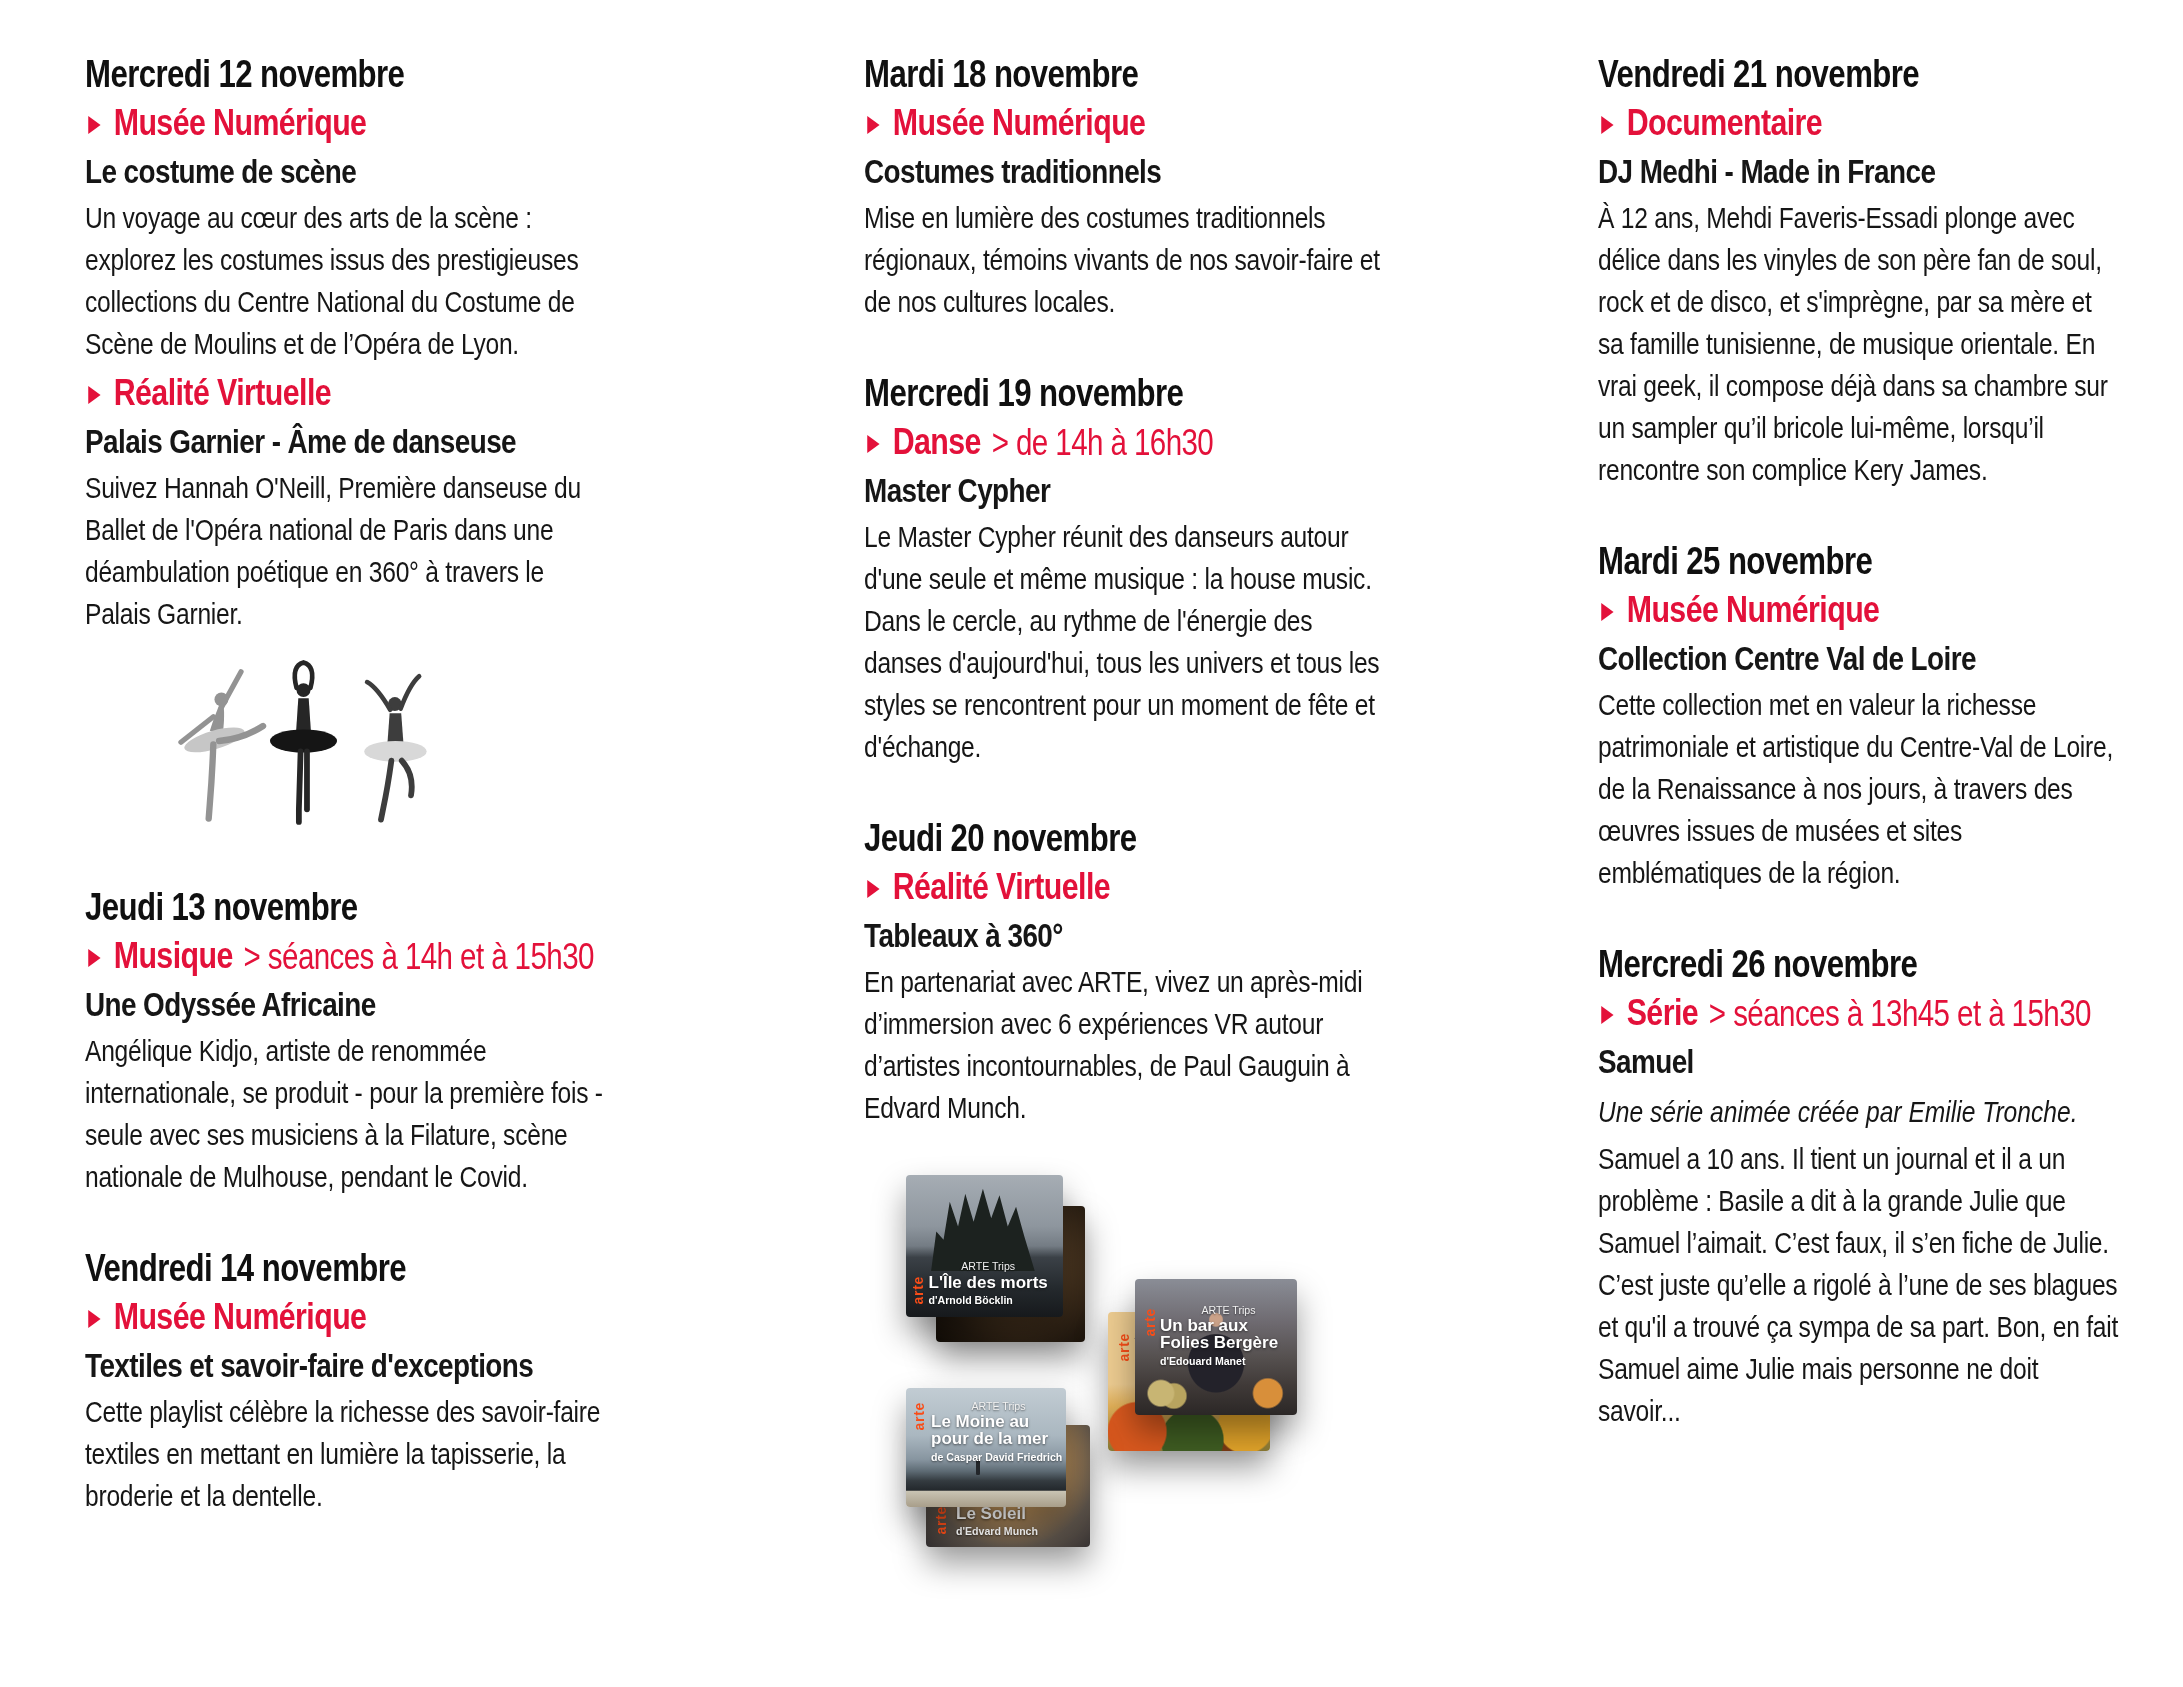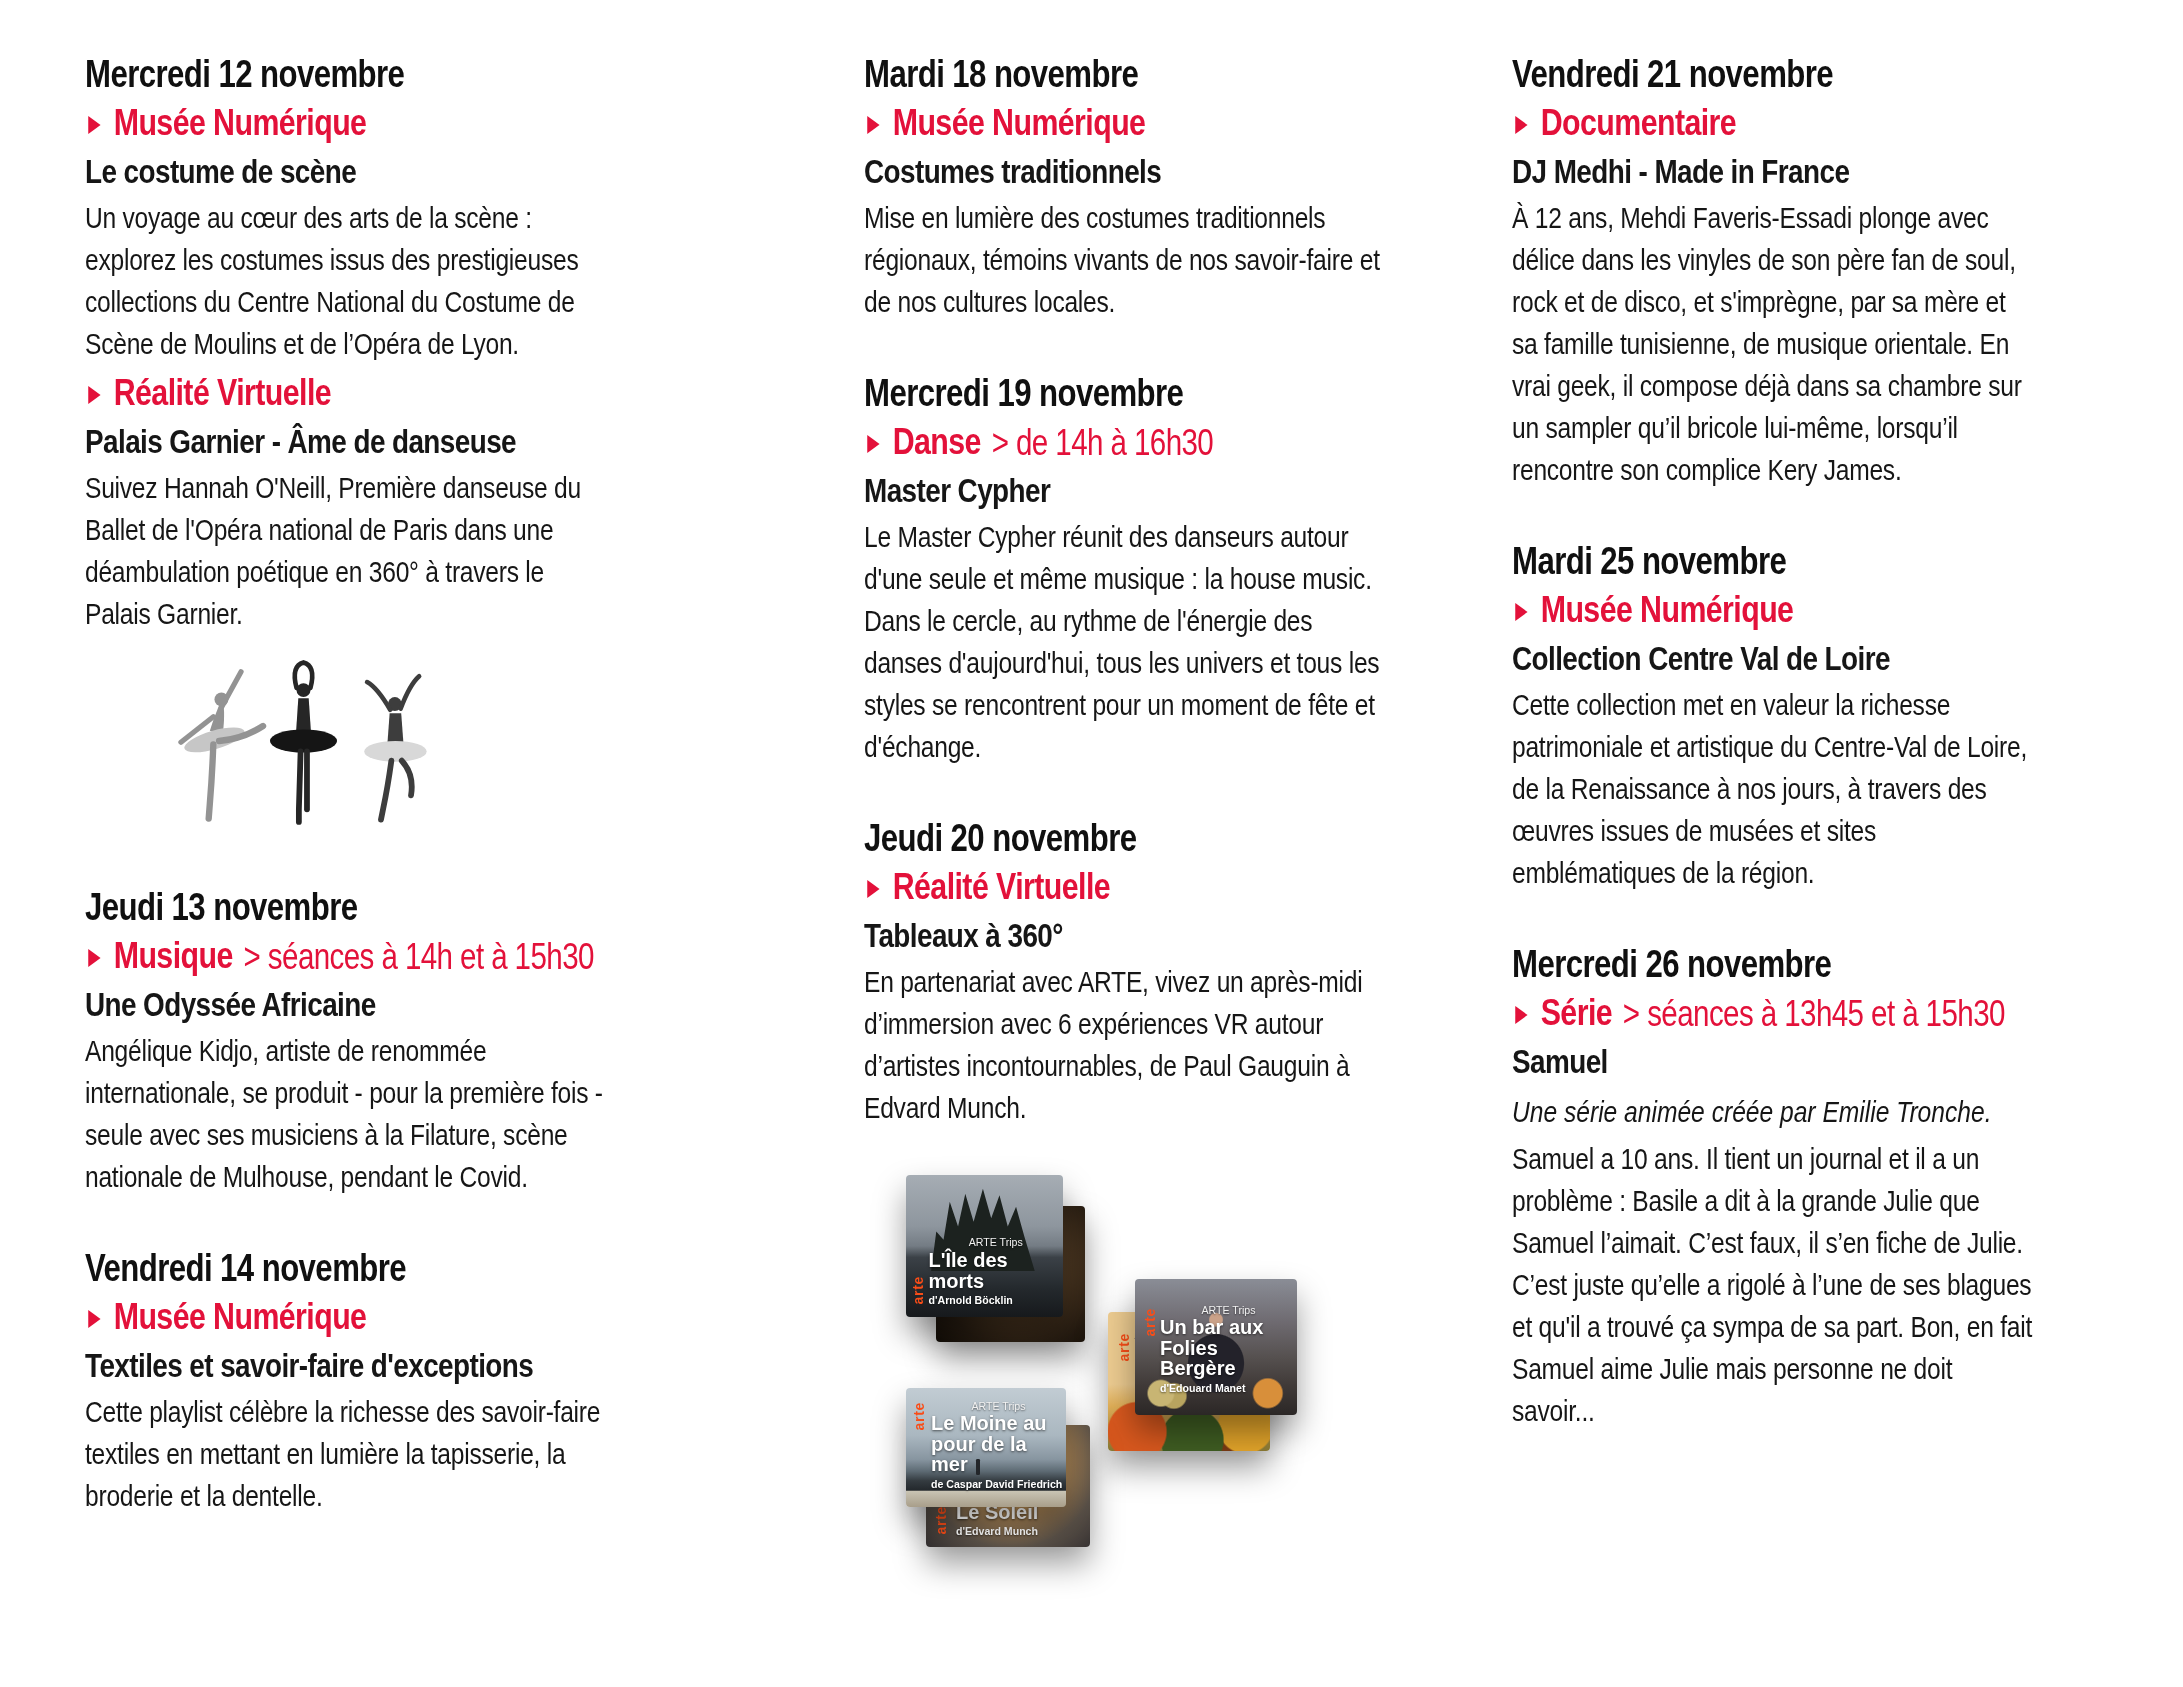--- a/index.html
+++ b/index.html
@@ -2,21 +2,21 @@
 <html style="--red: #e3113a; --orange: #f94d18;font-size:10.6px"><head>
 <meta charset="utf-8">
 <style>
   :root{ --red:#e3113a; --orange:#f94d18; --ink:#161616; }
   html,body{margin:0;padding:0;}
   body{
     width:2183px;height:1687px;position:relative;background:#ffffff;
     font-family:"Liberation Sans",sans-serif;color:var(--ink);overflow:hidden;
   }
   .col{position:absolute;top:0;width:529px;}
-  #c0{left:85px}#c1{left:864px}#c2{left:1512px}
+  #c0{left:85px}#c1{left:864px}#c2{left:1598px}
 
   
   .date,.cat-row,.etitle,.note,.ebody{
     width:635px;transform:scaleX(0.82);transform-origin:0 0;
   }
   .section{margin-top:50px;}
   .section.first{margin-top:54px;}
   .date{font-size:38px;font-weight:700;line-height:1.08;margin:0;color:#101010;letter-spacing:-0.7px;}
   .cat-row{display:flex;align-items:center;margin:8px 0 0;line-height:1.1;}
   .arrow{width:0;height:0;border-left:15px solid var(--red);
@@ -31,21 +31,21 @@
   
   .dancers{margin:17px 0 0 53px;width:331px;height:185px;}
   .dancers svg{width:100%;height:100%;display:block;}
 
   
   .posters{position:relative;width:463px;height:423px;margin-top:26.5px;}
   .card{position:absolute;border-radius:4px;overflow:hidden;
         box-shadow:0 17px 32px rgba(0,0,0,0.38);}
   .card .txt{position:absolute;z-index:3;}
   .card .label{font-size:10.6px;color:#f2f2f2;margin:0 0 1.3px;text-shadow:0 0.7px 2px rgba(0,0,0,.55);text-align:center;}
-  .card .ctitle{font-size:20px;font-weight:700;color:#fff;line-height:1.04;margin:0;text-shadow:0 0.7px 2.6px rgba(0,0,0,.6);}
+  .card .ctitle{font-size:17px;font-weight:700;color:#fff;line-height:1.04;margin:0;text-shadow:0 0.7px 2.6px rgba(0,0,0,.6);}
   .card .cartist{font-size:10.6px;font-weight:700;color:#fff;margin:2.6px 0 0;text-shadow:0 0.7px 2px rgba(0,0,0,.55);}
   .arte{position:absolute;z-index:3;color:var(--orange);font-weight:700;font-size:14px;
         writing-mode:vertical-rl;transform:rotate(180deg);letter-spacing:0.7px;}
 
   .card.island{left:42px;top:19px;width:157px;height:142px;z-index:2;}
   .card.medusa{left:72px;top:50px;width:149px;height:136px;z-index:1;}
   .card.bar{left:271px;top:123px;width:162px;height:136px;z-index:4;}
   .card.rousseau{left:244px;top:156px;width:162px;height:139px;z-index:3;}
   .card.monk{left:42px;top:232px;width:160px;height:119px;z-index:6;}
   .card.sun{left:62px;top:269px;width:164px;height:122px;z-index:5;}

